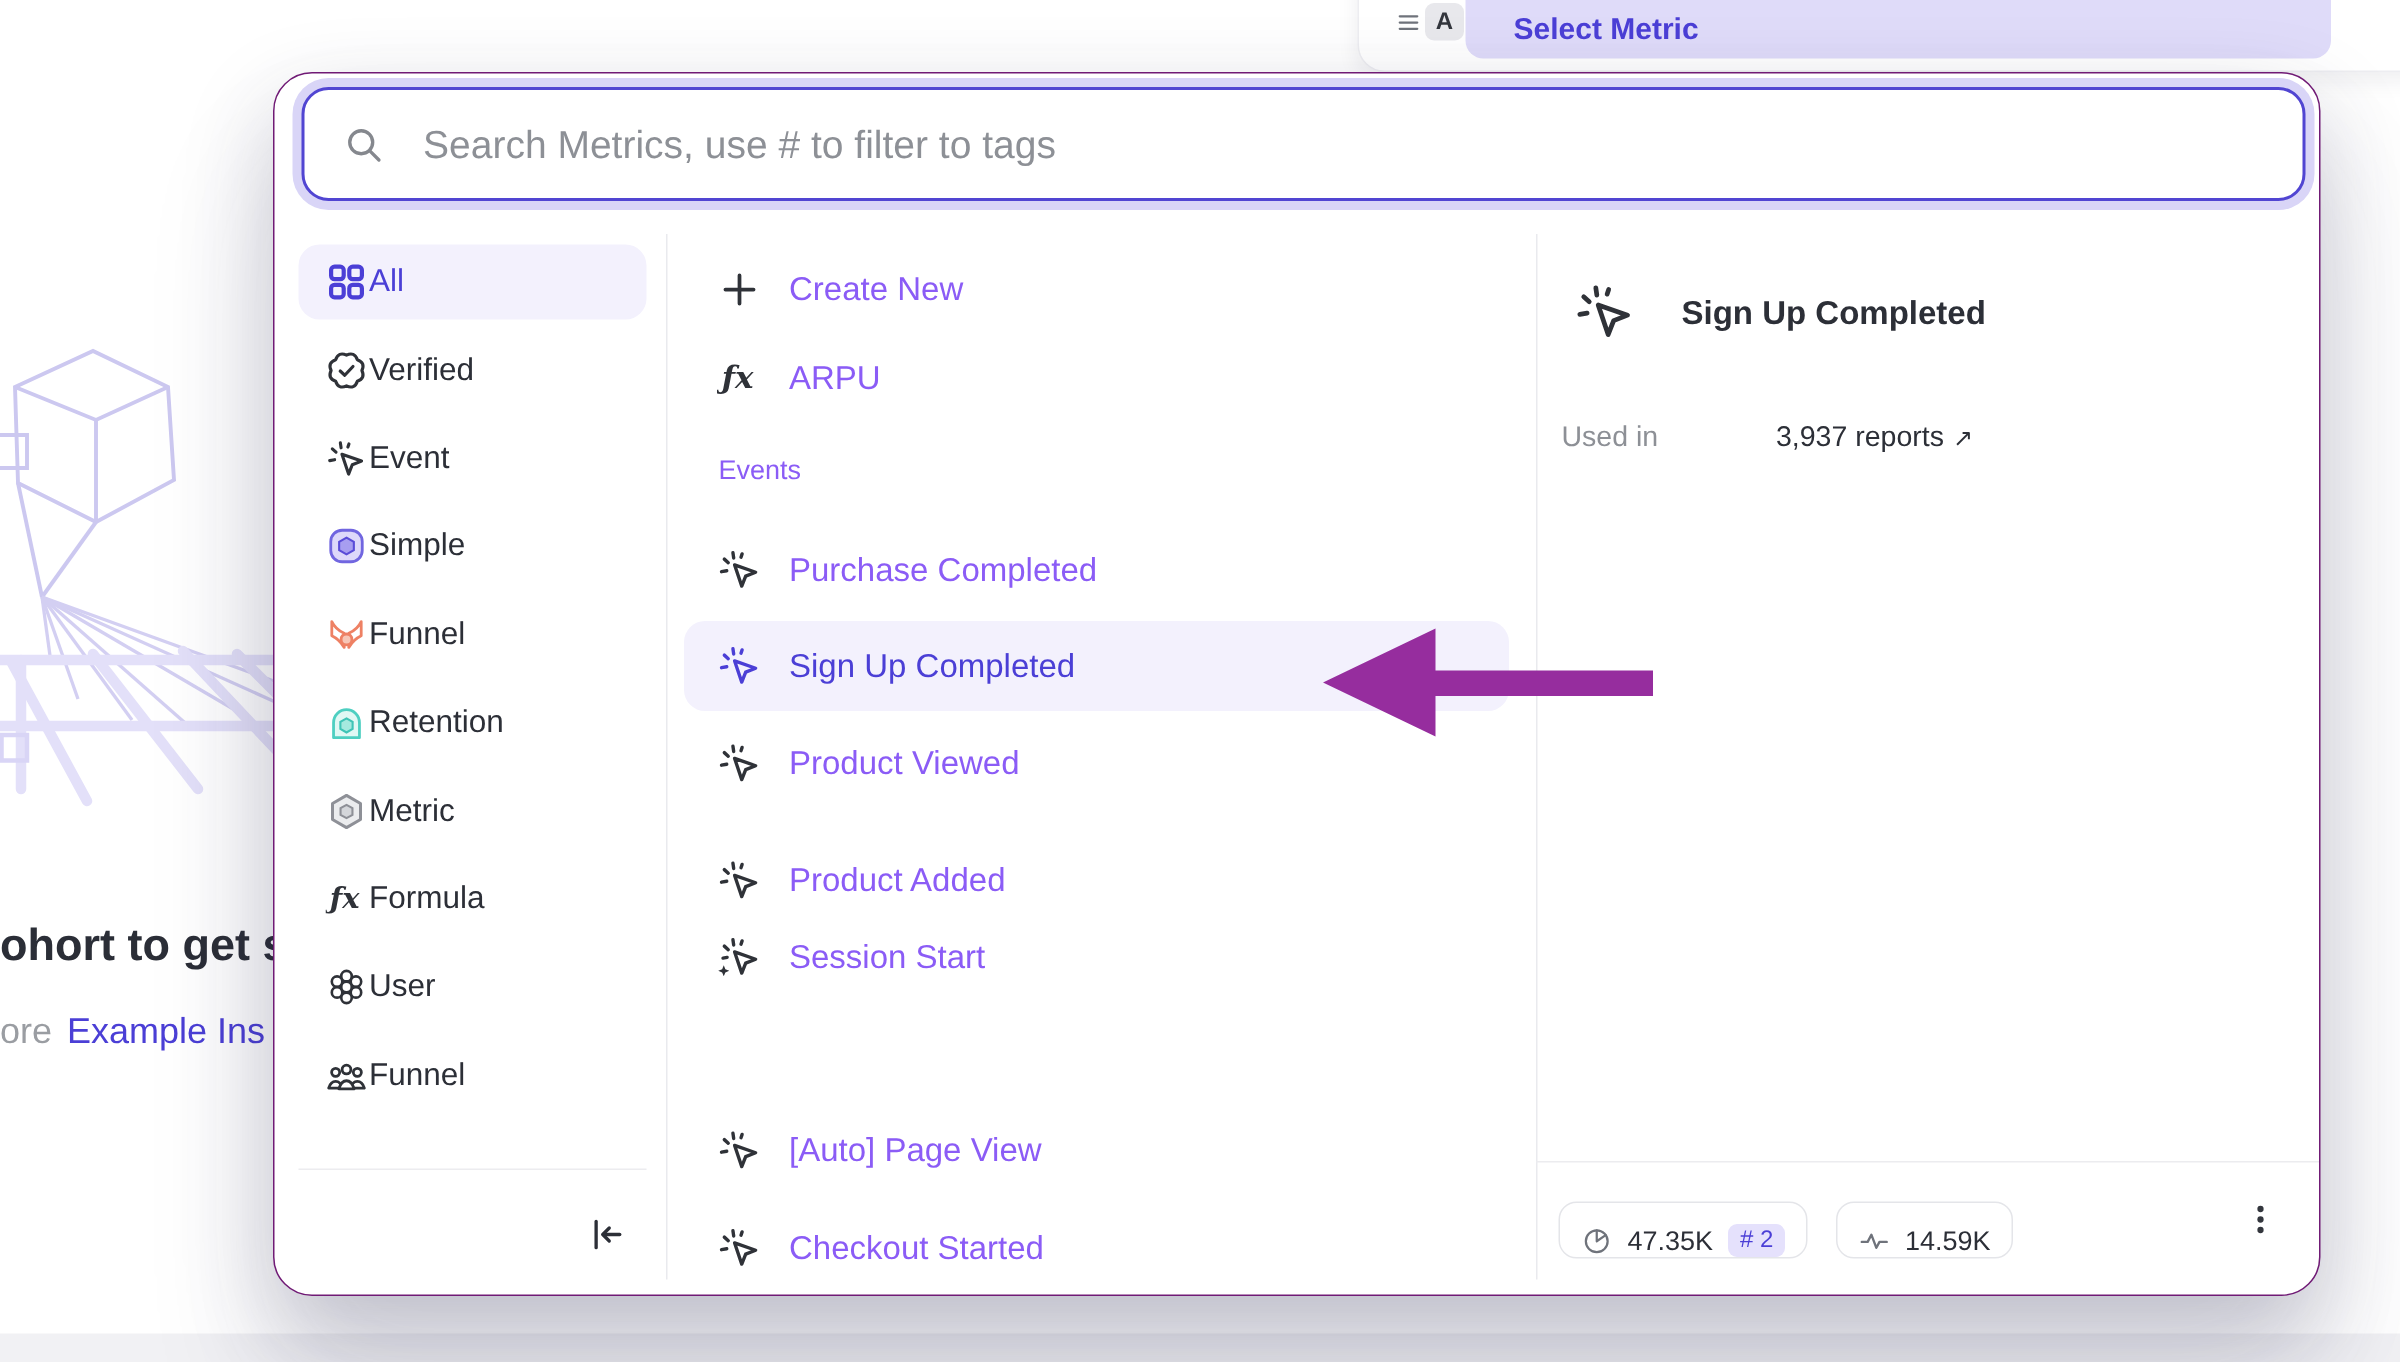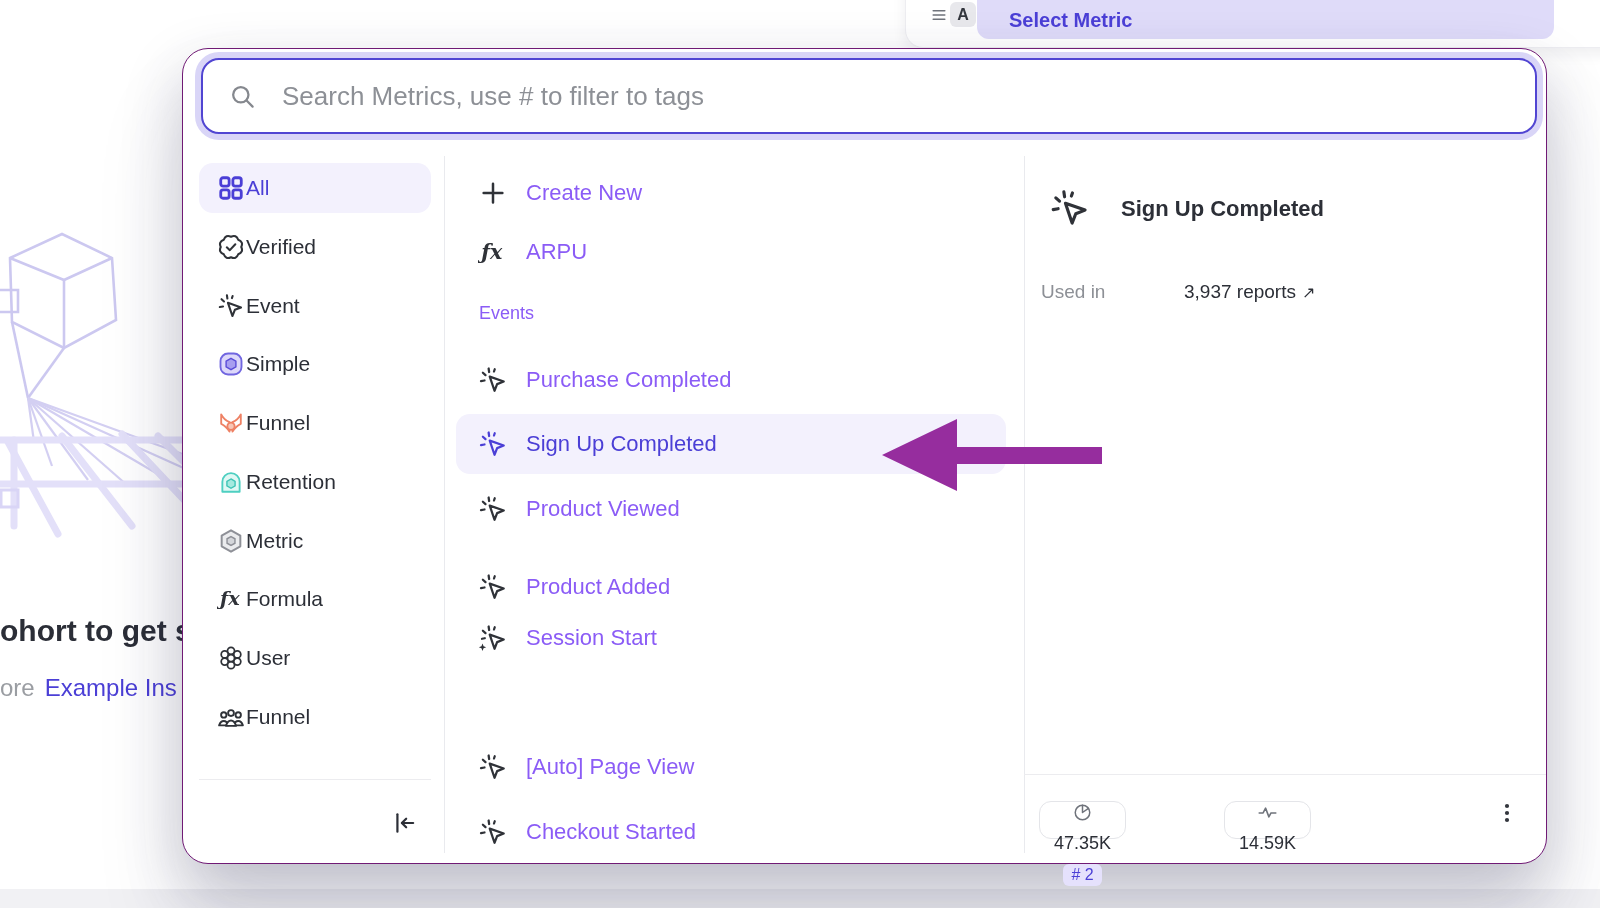--- a/index.html
+++ b/index.html
@@ -55,23 +55,23 @@
   .mrow.selected .ic{color:#4b3fd6;}
   .section-label{position:absolute;left:296px;top:254px;font-size:18px;color:#8b5cf6;font-weight:500;}
 
   
   .dt-icon{position:absolute;left:866px;top:138px;width:42px;height:42px;color:#2f3238;}
   .dt-title{position:absolute;left:938px;top:147px;font-size:22px;font-weight:700;color:#2c2f37;}
   .dt-usedin{position:absolute;left:858px;top:232px;font-size:19px;color:#8d9096;}
   .dt-reports{position:absolute;left:1001px;top:232px;font-size:19px;font-weight:500;color:#2c2f37;cursor:pointer;}
   .dt-reports .arrow{font-size:16px;margin-left:6px;}
   .dt-hdiv{position:absolute;left:841px;top:725px;width:522px;height:1px;background:#ececef;}
-  .stat-pill{position:absolute;top:752px;height:38px;display:inline-flex;align-items:center;gap:10px;
+  .stat-pill{position:absolute;top:752px;height:38px;display:inline-flex;align-items:flex-end;gap:10px;
     padding:0 14px;border:1px solid #e4e5e9;border-radius:12px;box-sizing:border-box;font-size:18px;
-    font-weight:500;color:#2c2f37;background:#fff;cursor:pointer;flex-direction:column;}
+    font-weight:500;color:#2c2f37;background:#fff;cursor:pointer;}
   .stat-pill .ic{width:21px;height:21px;color:#6f737b;flex:none;}
   .stat-pill .chip{background:#e5e1fc;color:#4b3fd6;font-size:16px;border-radius:6px;padding:2px 8px;}
   .pill-one{left:856px;} .pill-two{left:1041px;}
   .kebab-btn{position:absolute;left:1312px;top:750px;width:24px;height:28px;color:#33363d;cursor:pointer;}
 
   
   .anno-arrow{position:absolute;left:870px;top:403px;z-index:20;}
 
   svg.fit{width:100%;height:100%;display:block;}
 </style>

